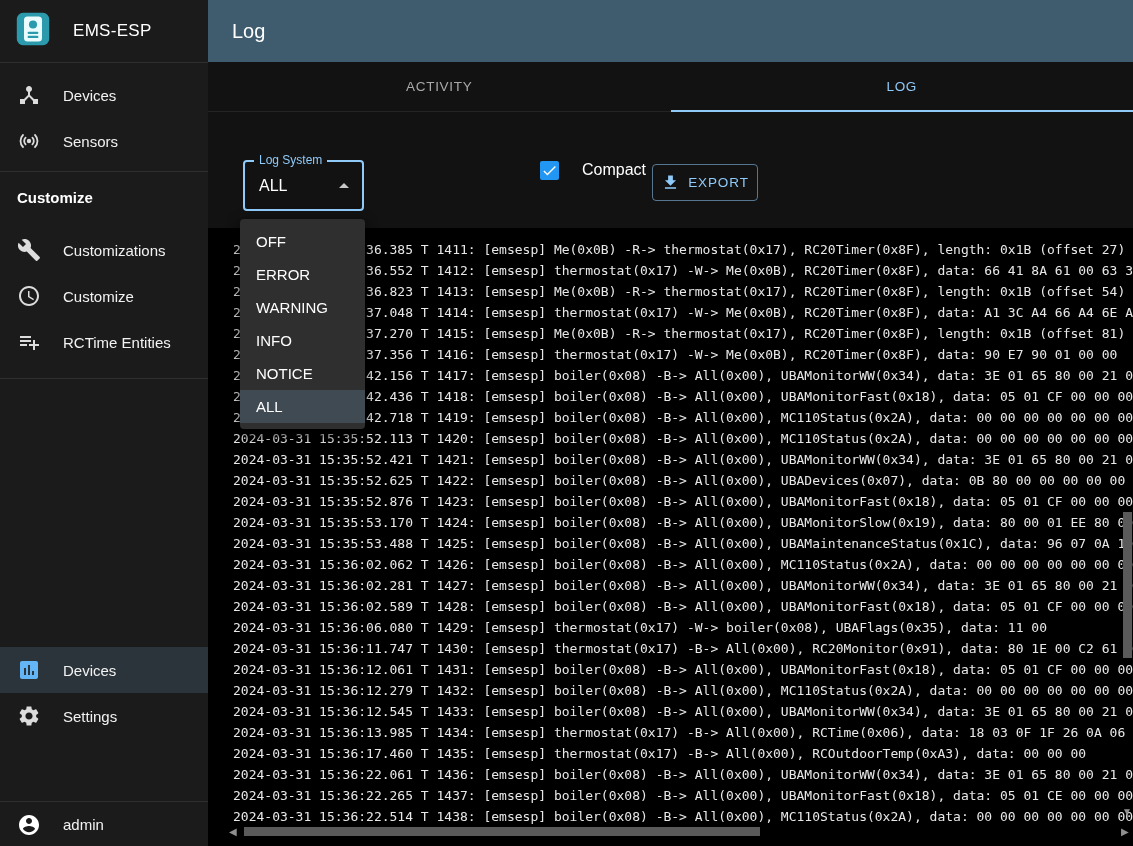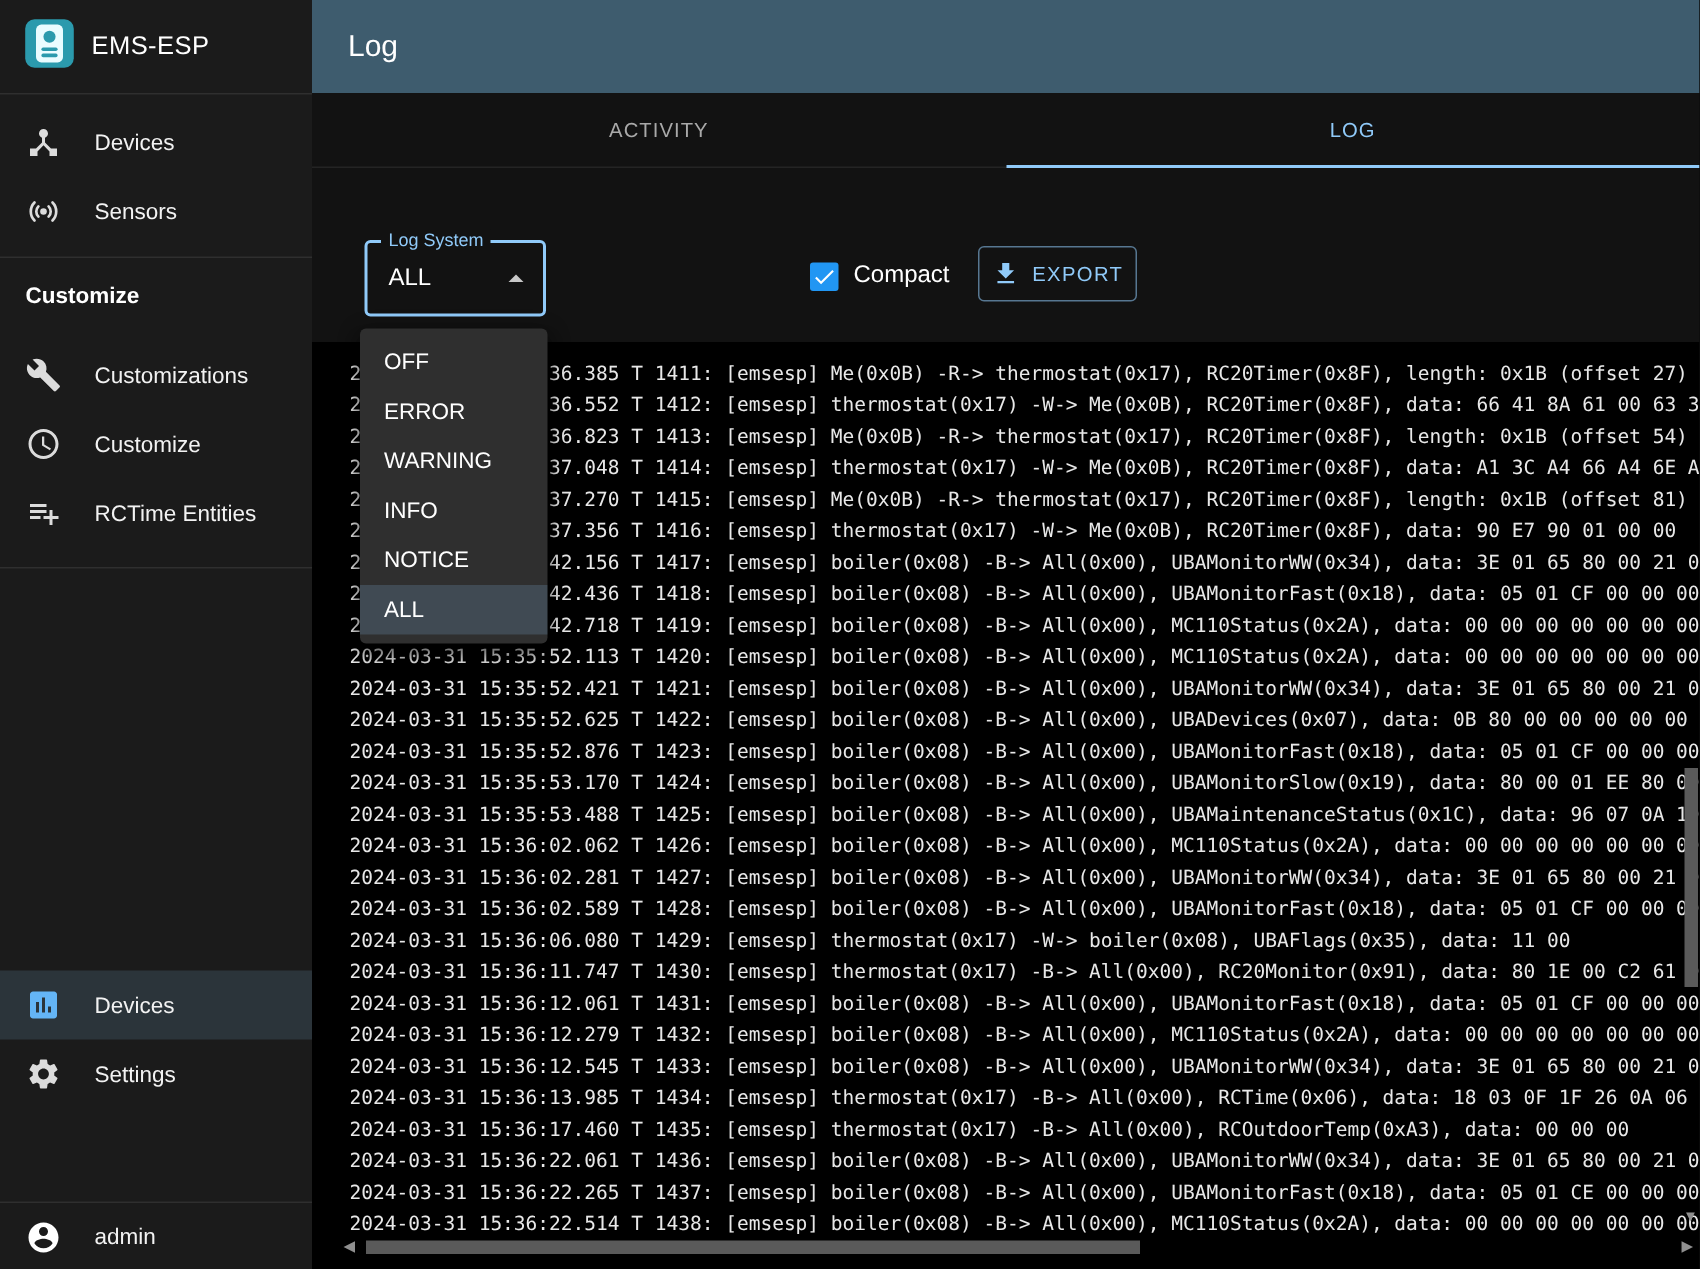--- a/index.html
+++ b/index.html
@@ -4,21 +4,21 @@
 <style>
   * { margin:0; padding:0; box-sizing:border-box; }
   html,body { width:1133px; height:846px; overflow:hidden; background:var(--main-bg,#121212);
               font-family:"Liberation Sans", sans-serif; }
   .stage { position:relative; width:1133px; height:846px; }
 
   
   .sidebar { position:absolute; left:0; top:0; width:208px; height:846px;
              background:var(--sidebar-bg,#1b1b1b); z-index:5; }
   .sb-header { position:absolute; top:0; left:0; width:208px; height:62px;
-               display:flex; align-items:center; padding-left:15px; gap:10px; }
+               display:flex; align-items:center; padding-left:15px; gap:22px; }
   .app-title { color:#ffffff; font-size:17px; font-weight:500; letter-spacing:.3px; }
   .nav-item { position:absolute; left:0; width:208px; height:46px; display:flex;
               align-items:center; padding-left:17px; gap:22px; cursor:pointer; }
   .nav-item.selected { background:var(--selected-bg,rgba(144,202,249,0.14)); }
   .nav-icon { width:24px; height:24px; color:#dcdcdc; flex:0 0 24px; }
   .nav-icon svg { width:24px; height:24px; display:block; }
   .nav-icon.accent { color:#64b5f6; }
   .nav-label { color:#f2f2f2; font-size:15px; }
   .section-header { position:absolute; left:17px; top:189px; color:#ffffff;
                     font-size:15px; font-weight:700; }
@@ -47,22 +47,22 @@
                    border:1px solid rgba(255,255,255,0.35); }
   .floating-label { position:absolute; top:-9px; left:9px; background:var(--main-bg,#121212);
                     padding:0 5px; font-size:12px; color:#9a9a9a; }
   .select-loglevel .floating-label { color:var(--accent,#90caf9); }
   .select-value { position:absolute; left:14px; top:50%; transform:translateY(-50%);
                   color:#ffffff; font-size:16px; }
   .select-arrow { position:absolute; right:6px; top:50%; transform:translateY(-50%);
                   width:24px; height:24px; color:#c8c8c8; }
   .select-arrow svg { width:24px; height:24px; display:block; }
 
-  .compact-wrap { position:absolute; left:540px; top:165px; height:38px; display:flex;
-                  align-items:center; gap:10px; cursor:pointer; }
+  .compact-wrap { position:absolute; left:540px; top:151px; height:38px; display:flex;
+                  align-items:center; gap:23px; cursor:pointer; }
   .checkbox { width:19px; height:19px; background:var(--checkbox,#2196f3);
               border-radius:2px; display:flex; align-items:center; justify-content:center; }
   .checkbox svg { width:17px; height:17px; color:#ffffff; }
   .compact-label { color:#ffffff; font-size:16px; font-weight:500; }
 
   .export-btn { position:absolute; left:652px; top:164px; width:106px; height:37px;
                 border:1px solid rgba(144,202,249,0.55); border-radius:4px;
                 display:flex; align-items:center; justify-content:center; gap:8px;
                 color:var(--accent,#90caf9); font-size:13.5px; font-weight:500;
                 letter-spacing:.9px; cursor:pointer; background:transparent; }

